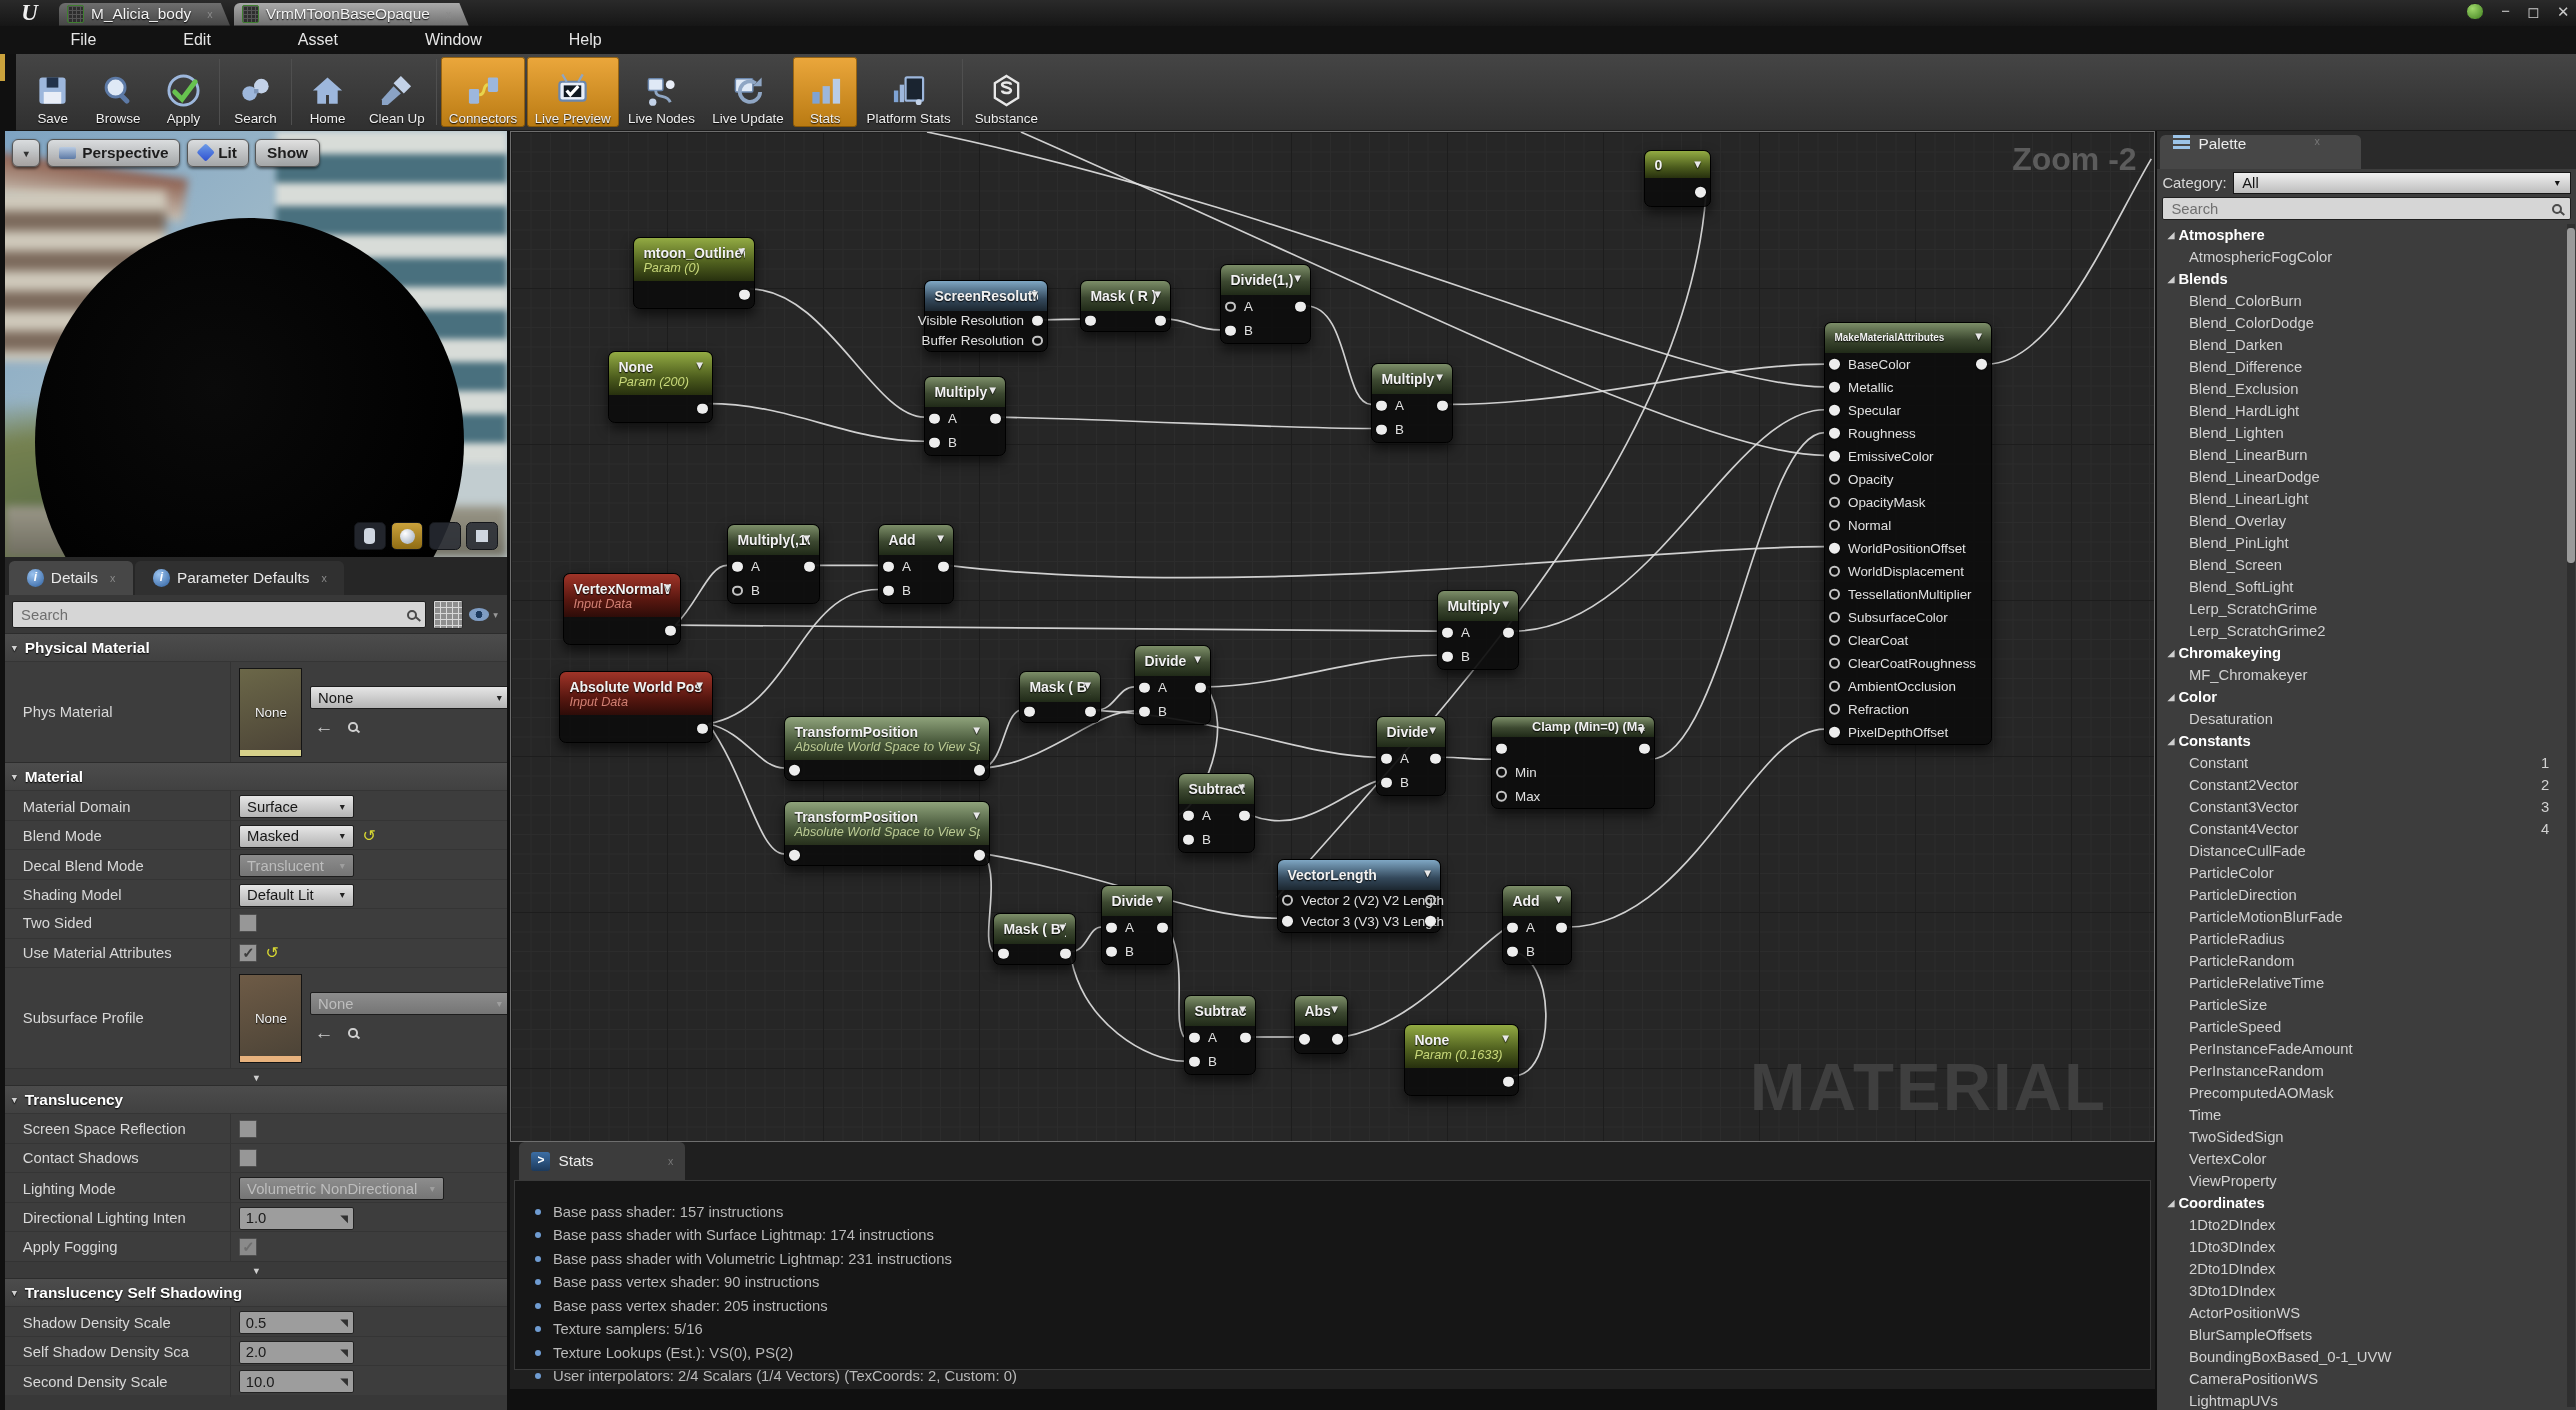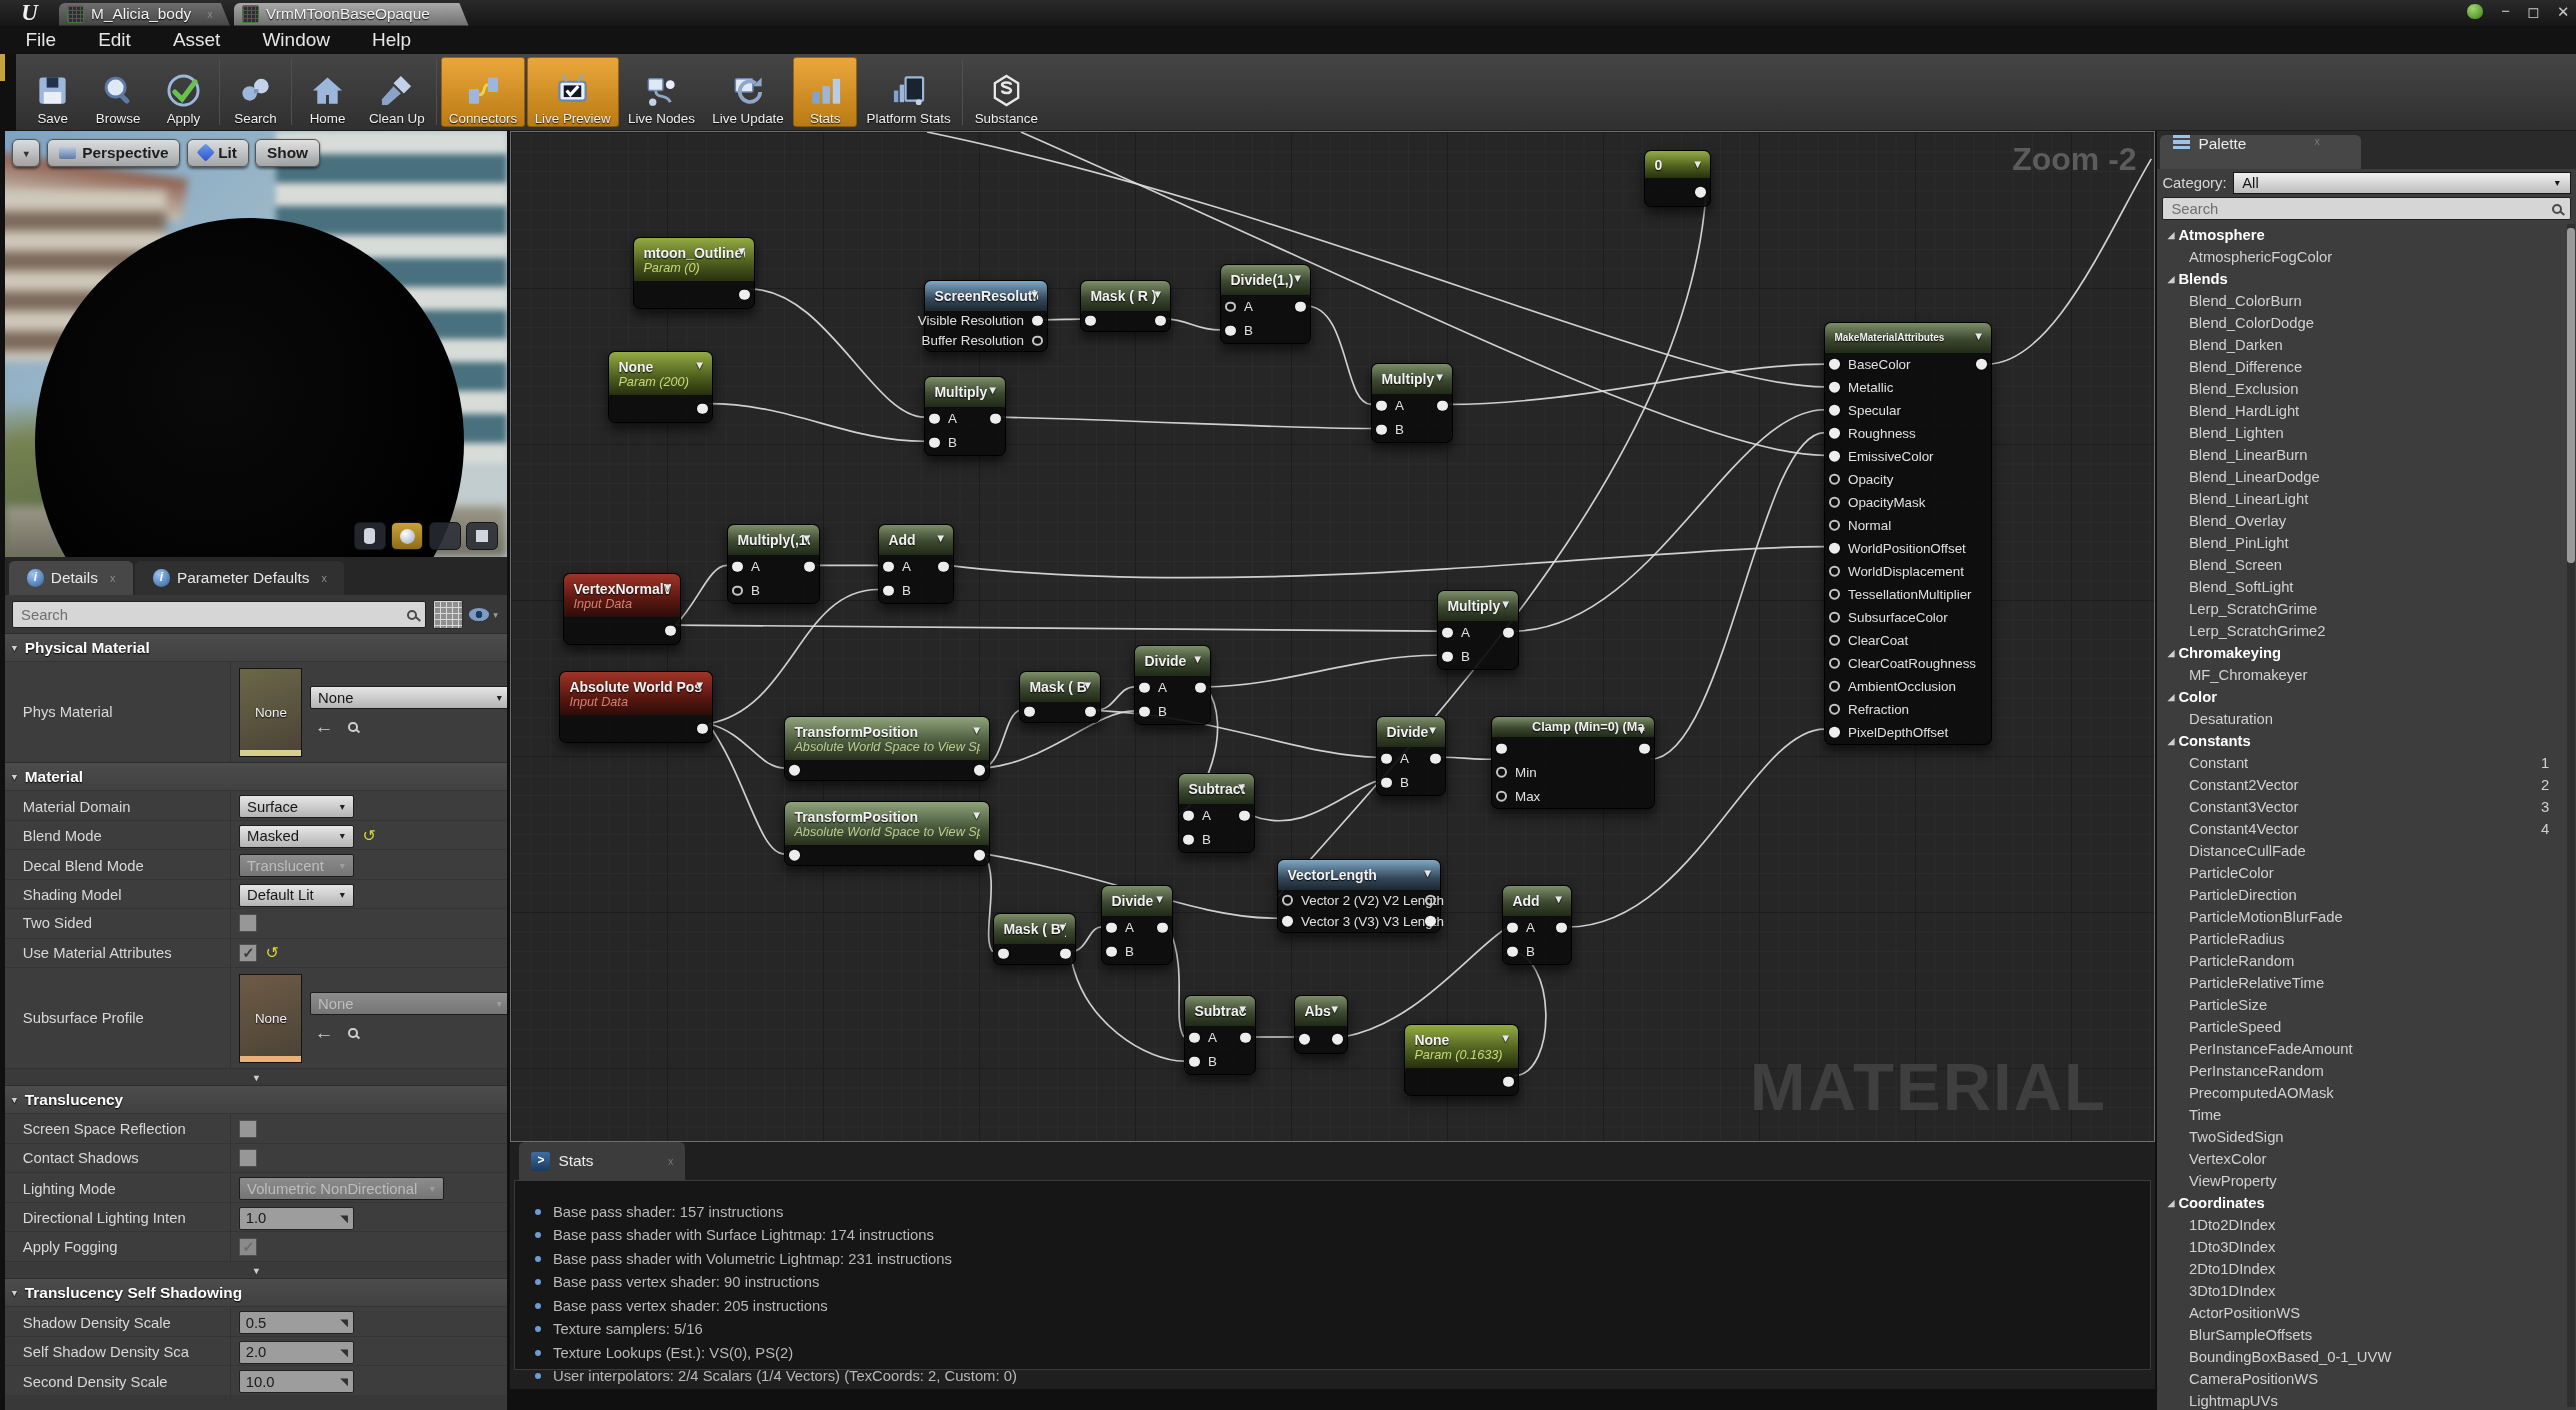--- a/index.html
+++ b/index.html
@@ -24,21 +24,21 @@
   .wtab .tlabel { color:#f4f4f4; font-size:15.4px; text-shadow:0 0.7px 1.3px #000; white-space:nowrap; }
   .wtab .tclose { color:#8a8a8a; font-size:10.7px; margin-left:9.4px; }
   #wincontrols { position:absolute; right:6.7px; top:2.7px; display:flex; gap:17.4px; align-items:center; }
   #wincontrols .greenball { width:17.4px; height:17.4px; border-radius:50%;
      background:radial-gradient(circle at 35% 30%,#9fd86a,#3f7f1f); border:0.7px solid #222; }
   #wincontrols .wbtn { color:#c9c9c9; font-size:14.8px; }
 
   
   #menubar { position:absolute; left:0; top:25.5px; width:2576px; height:28px; background:#121212;
     display:flex; align-items:center; gap:42px; padding-left:25.5px; }
-  .menu-item { color:#e6e6e6; font-size:19px; }
+  .menu-item { color:#e6e6e6; font-size:16px;margin-left:45px; }
 
   
   #toolbar { position:absolute; left:16px; top:54px; width:2576px; height:77px;
     background:linear-gradient(#454545,#303030); border-bottom:1.3px solid #1c1c1c;
     display:flex; align-items:stretch; padding-left:4px; }
   .tbtn { min-width:64px; padding:2.7px 8px 1.3px; display:flex; flex-direction:column;
     align-items:center; justify-content:flex-end; gap:1.3px; border-radius:4px; margin:2.7px 0.7px; }
   .tbtn svg { width:35px; height:35px; }
   .tbtn .tlab { color:#efefef; font-size:13.4px; text-shadow:0 0.7px 1.3px #000; white-space:nowrap; }
   .tbtn.active { background:linear-gradient(#eba73c,#b97a12); box-shadow:inset 0 0 0 0.7px #7a4e06; }

